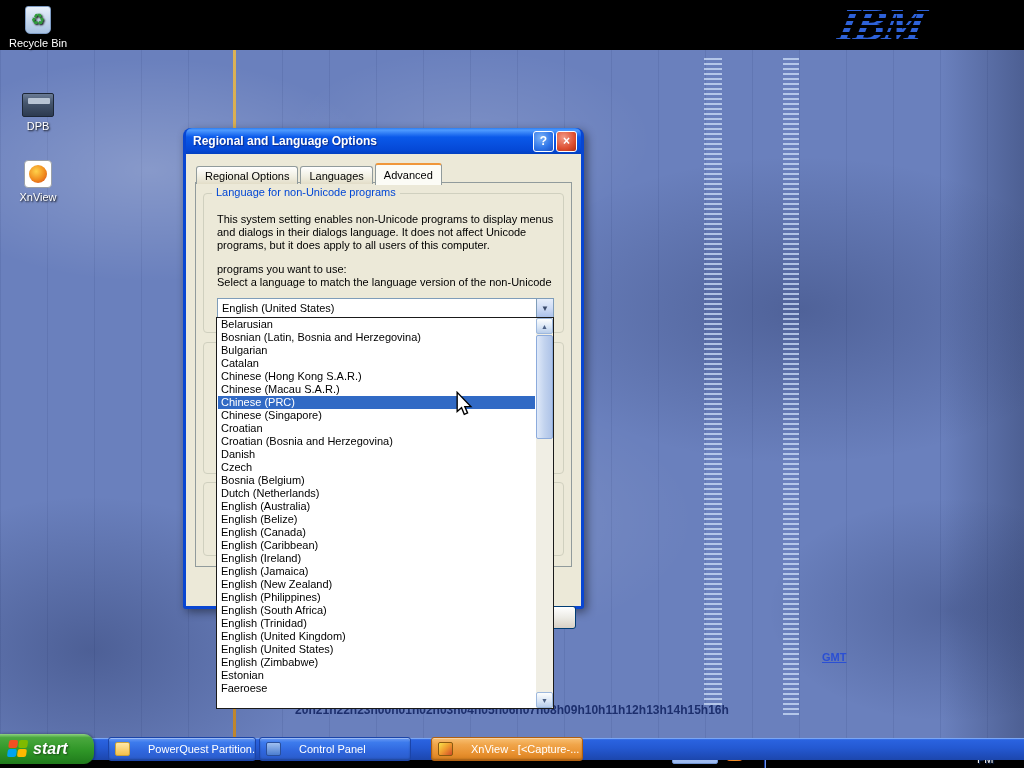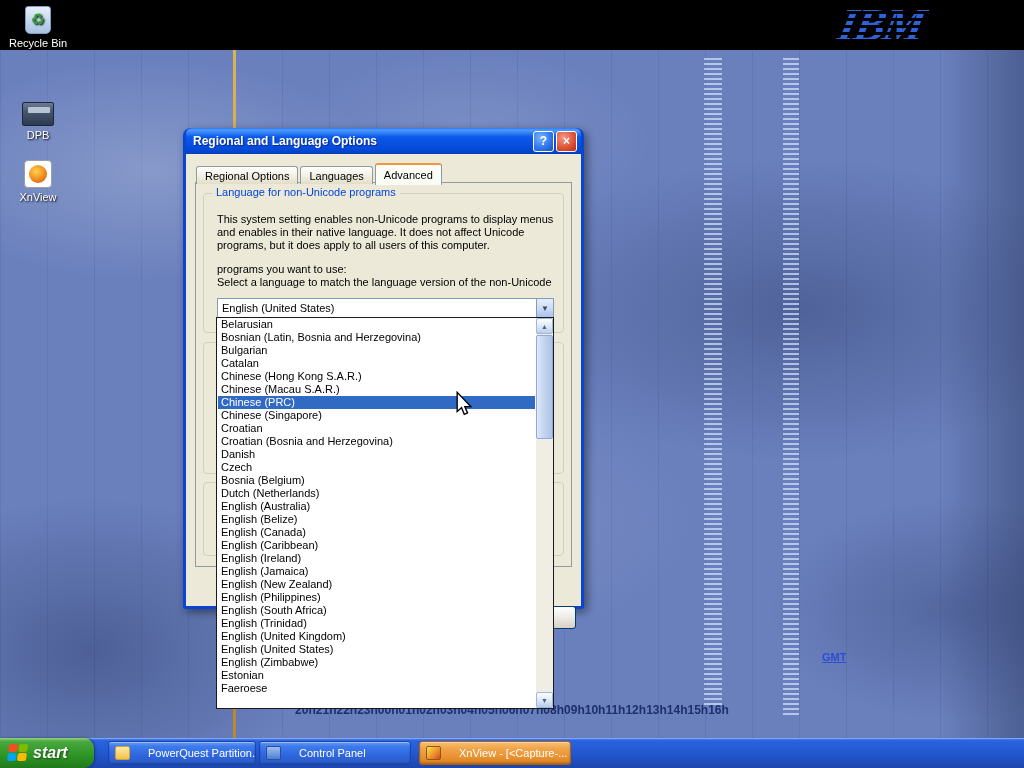--- a/index.html
+++ b/index.html
@@ -44,21 +44,21 @@
     border:1px solid #7e9cc4; border-radius:3px 3px 5px 5px; color:#2f9e3a; font-size:16px; line-height:26px; }
   .dpb-glyph { width:32px; height:24px; background:linear-gradient(180deg,#6a7b95 0%,#46566e 40%,#2c3a50 100%);
     border:1px solid #1c2636; border-radius:2px; position:relative; }
   .dpb-glyph:after { content:""; position:absolute; left:5px; top:4px; width:22px; height:6px;
     background:#b8c4d4; border-radius:1px; }
   .xn-glyph { width:28px; height:28px; background:#fff; border:1px solid #9aa0a8; border-radius:4px;
     position:relative; }
   .xn-glyph:after { content:""; position:absolute; left:4px; top:4px; width:18px; height:18px; border-radius:50%;
     background:radial-gradient(circle at 40% 35%, #ffd24a, #f08a1d 55%, #d9531e 90%); }
   .icon-rb  { left:0;  top:6px; }
-  .icon-dpb { left:0;  top:102px; }
+  .icon-dpb { left:0;  top:93px; }
   .icon-xn  { left:0;  top:160px; }
 
   
   .dialog { position:absolute; left:183px; top:128px; width:401px; height:481px; z-index:5;
     background:#0846d2; border-radius:8px 8px 3px 3px; padding:0 3px 3px 3px;
     box-shadow:3px 3px 10px rgba(0,0,0,0.45); }
   .titlebar { height:26px; display:flex; align-items:center; border-radius:6px 6px 0 0; padding:0 4px 0 7px;
     background:linear-gradient(180deg,#2b7cf0 0%, #4f9bff 8%, #0a59ea 35%, #0548d6 85%, #0340c0 100%); }
   .title-text { flex:1; color:#fff; font-weight:bold; font-size:12px; text-shadow:1px 1px 1px #0a2a8a;
     white-space:nowrap; overflow:hidden; }
@@ -111,41 +111,41 @@
     background:linear-gradient(180deg,#fdfefd,#d7e4f5 60%,#b8cdea); cursor:default; }
   .sb-up { top:0; }
   .sb-down { bottom:0; }
   .sb-thumb { position:absolute; left:0; top:17px; width:17px; height:104px; border:1px solid #8cabdc;
     border-radius:2px; background:linear-gradient(90deg,#dfe9f9,#c2d3ee 50%,#aec3e8); cursor:default; }
 
   
   .cursor { position:absolute; left:455px; top:391px; z-index:50; pointer-events:none; }
 
   
-  .taskbar { position:absolute; left:0; top:738px; width:1024px; height:30px; z-index:20;
+  .taskbar { position:absolute; left:0; top:738px; width:1024px; height:22px; z-index:20;
     background:linear-gradient(180deg,#5c8ef0 0%,#2a63e0 9%,#2459d2 45%,#1c46ad 100%);
     box-shadow:inset 0 1px 0 #7aa6f5; display:flex; align-items:center; }
   .start-btn { height:30px; width:94px; display:flex; align-items:center; gap:5px; padding-left:8px;
     border-radius:0 10px 10px 0; cursor:default;
     background:linear-gradient(180deg,#8fd280 0%,#4aa83e 12%,#2f9627 55%,#1f7a1b 100%);
     box-shadow:1px 0 3px rgba(0,0,0,.4); }
   .start-label { color:#fff; font-style:italic; font-weight:bold; font-size:16px; text-shadow:1px 1px 2px #1a4d14; }
   .win-flag { width:20px; height:18px; display:grid; grid-template-columns:9px 9px; grid-template-rows:8px 8px;
     gap:1px; transform:skewX(-8deg); }
   .win-flag span { border-radius:2px; }
   .wf-r { background:#f25022; } .wf-g { background:#7fba00; } .wf-b { background:#00a4ef; } .wf-y { background:#ffb900; }
 
   .task-btn { height:24px; border-radius:3px; display:flex; align-items:center; gap:18px; padding:0 6px;
     color:#fff; font-size:11px; white-space:nowrap; overflow:hidden; cursor:default;
     box-shadow:inset 0 1px 0 rgba(255,255,255,.35), inset 0 -1px 2px rgba(0,0,0,.25); }
   .task-btn.normal { background:linear-gradient(180deg,#6a9bf4 0%,#3d7bed 20%,#2f66dd 60%,#2a5bc9 100%); border:1px solid #1b44a8; }
   .task-btn.attention { background:linear-gradient(180deg,#f8c073 0%,#f0a54a 30%,#e89130 70%,#d87f1e 100%); border:1px solid #b05f10; }
   .t1 { margin-left:14px; width:148px; }
   .t2 { margin-left:3px; width:152px; }
-  .t3 { margin-left:8px; width:152px; }
+  .t3 { margin-left:20px; width:152px; }
   .task-icon { width:15px; height:14px; border-radius:2px; flex:0 0 auto; }
   .ti-folder { background:linear-gradient(#ffe9a8,#f4c04a); border:1px solid #caa23a; }
   .ti-cpanel { background:linear-gradient(#9fc0f0,#4c7ed0); border:1px solid #2a4f9a; }
   .ti-xnview { background:linear-gradient(135deg,#f8e24a,#f09a2e 50%,#d04a2a); border:1px solid #8a5a10; }
 
   .deskband { position:absolute; left:672px; top:742px; width:46px; height:22px;
     background:linear-gradient(#c3d6f8,#9ab8ee); border:1px solid #6f93d0; border-radius:2px;
     color:#1a3a7a; display:flex; align-items:center; justify-content:center; font-size:11px; cursor:default; }
   .black-box { position:absolute; left:722px; top:739px; width:40px; height:28px; background:#000;
     display:flex; align-items:center; padding-left:5px; }
@@ -224,21 +224,21 @@
         <div class="tab active">Advanced</div>
       </div>
       <div class="tab-page">
         <div class="groupbox group-1">
           <span class="group-title">Language for non-Unicode programs</span>
         </div>
         <div class="groupbox group-2"></div>
         <div class="groupbox group-3"></div>
         <div class="desc-block desc-1">
           <div>This system setting enables non-Unicode programs to display menus</div>
-          <div>and enables in their native language. It does not affect Unicode</div>
+          <div>and dialogs in their dialogs language. It does not affect Unicode</div>
           <div>programs, but it does apply to all users of this computer.</div>
         </div>
         <div class="desc-block desc-2">
           <div>programs you want to use:</div>
           <div>Select a language to match the language version of the non-Unicode</div>
         </div>
         <div class="combo">
           <span class="combo-value">English (United States)</span>
           <span class="combo-btn">▼</span>
         </div>

